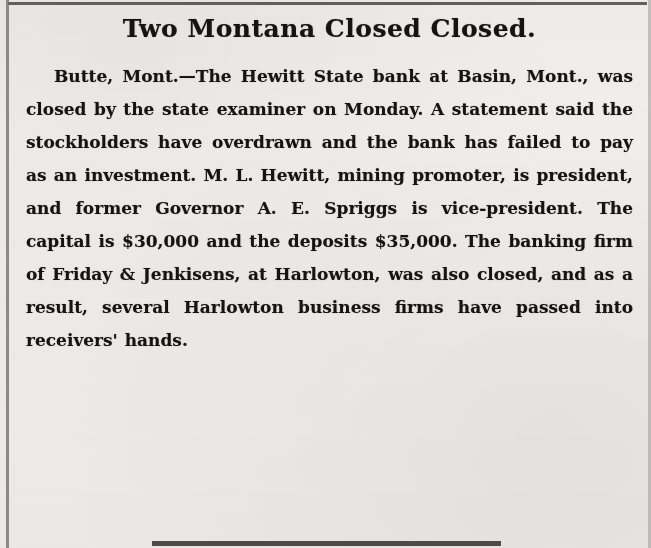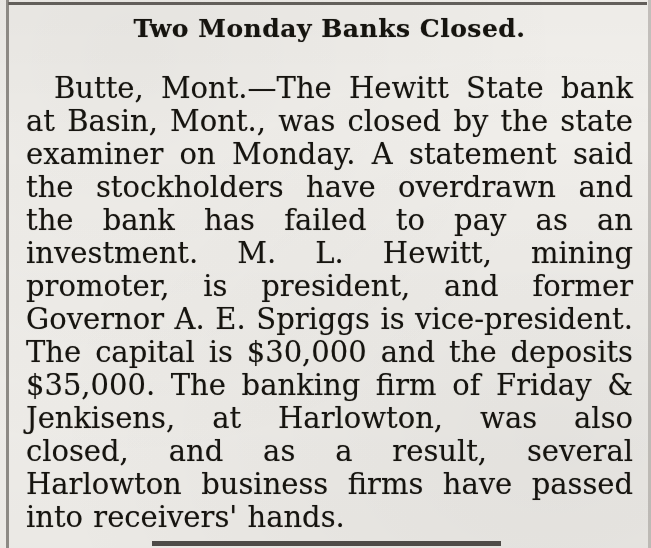--- a/index.html
+++ b/index.html
@@ -79,22 +79,22 @@
     font-size: 25px;
     letter-spacing: 0.5px;
     text-align: center;
     color: #16140f;
     margin: 4px 0 6px 0;
     white-space: nowrap;
     text-shadow: 0 0 1px rgba(0,0,0,0.45);
   }
   .body-text {
     font-family: "DejaVu Serif", serif;
-    font-weight: normal;
-    font-size: 29px;
+    font-weight: bold;
+    font-size: 17px;
     line-height: 33px;
     color: #16140f;
     text-align: justify;
     text-align-last: left;
     word-spacing: 1px;
     text-shadow: 0 0 1px rgba(0,0,0,0.35);
   }
   .body-text .indent {
     display: inline-block;
     width: 28px;
@@ -106,19 +106,19 @@
 </head>
 <body>
 
 <div class="clipping">
 
   <div class="top-rule"></div>
   <div class="col-rule-left"></div>
   <div class="col-rule-right"></div>
 
   <div class="content">
-    <h1 class="headline">Two Monday Banks Closed.</h1>
+    <h1 class="headline">Two Montana Closed Closed.</h1>
 
     <p class="body-text lastline"><span class="indent"></span>Butte, Mont.—The Hewitt State bank at Basin, Mont., was closed by the state examiner on Monday. A statement said the stockholders have overdrawn and the bank has failed to pay as an investment. M. L. Hewitt, mining promoter, is president, and former Governor A. E. Spriggs is vice-president. The capital is $30,000 and the deposits $35,000. The banking firm of Friday &amp; Jenkisens, at Harlowton, was also closed, and as a result, several Harlowton business firms have passed into receivers' hands.</p>
   </div>
 
   <div class="bottom-rule"></div>
 </div>
 
 </body></html>

